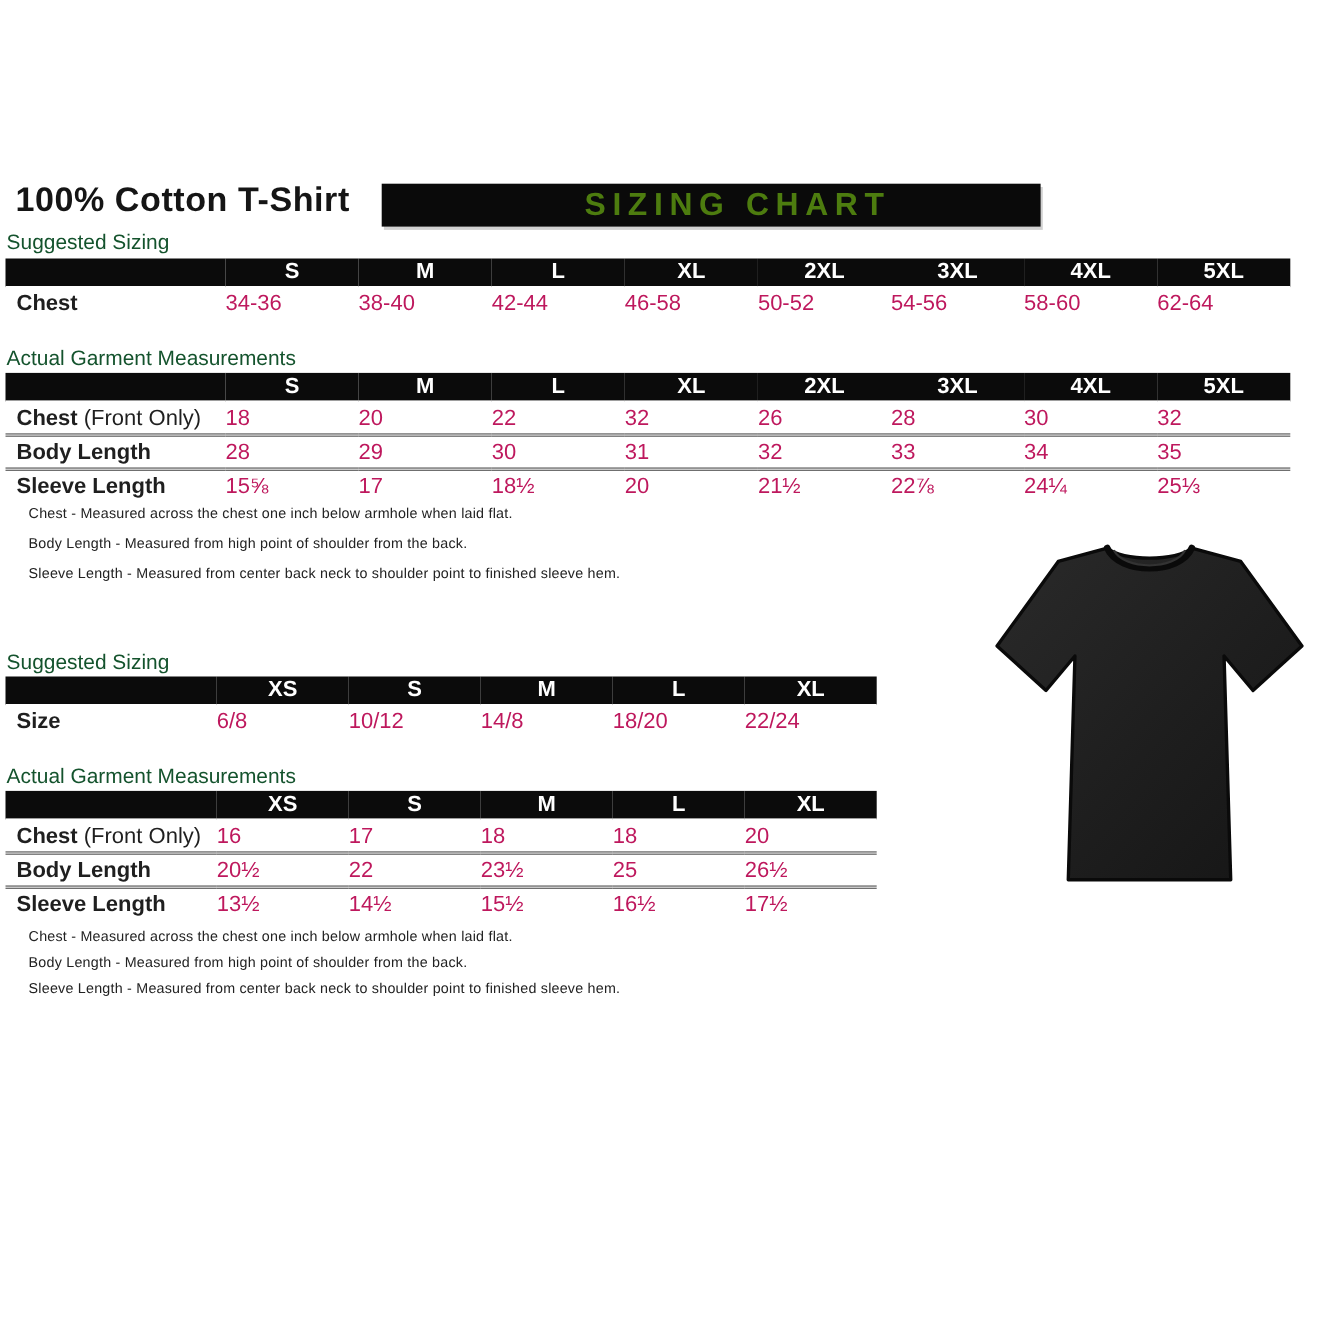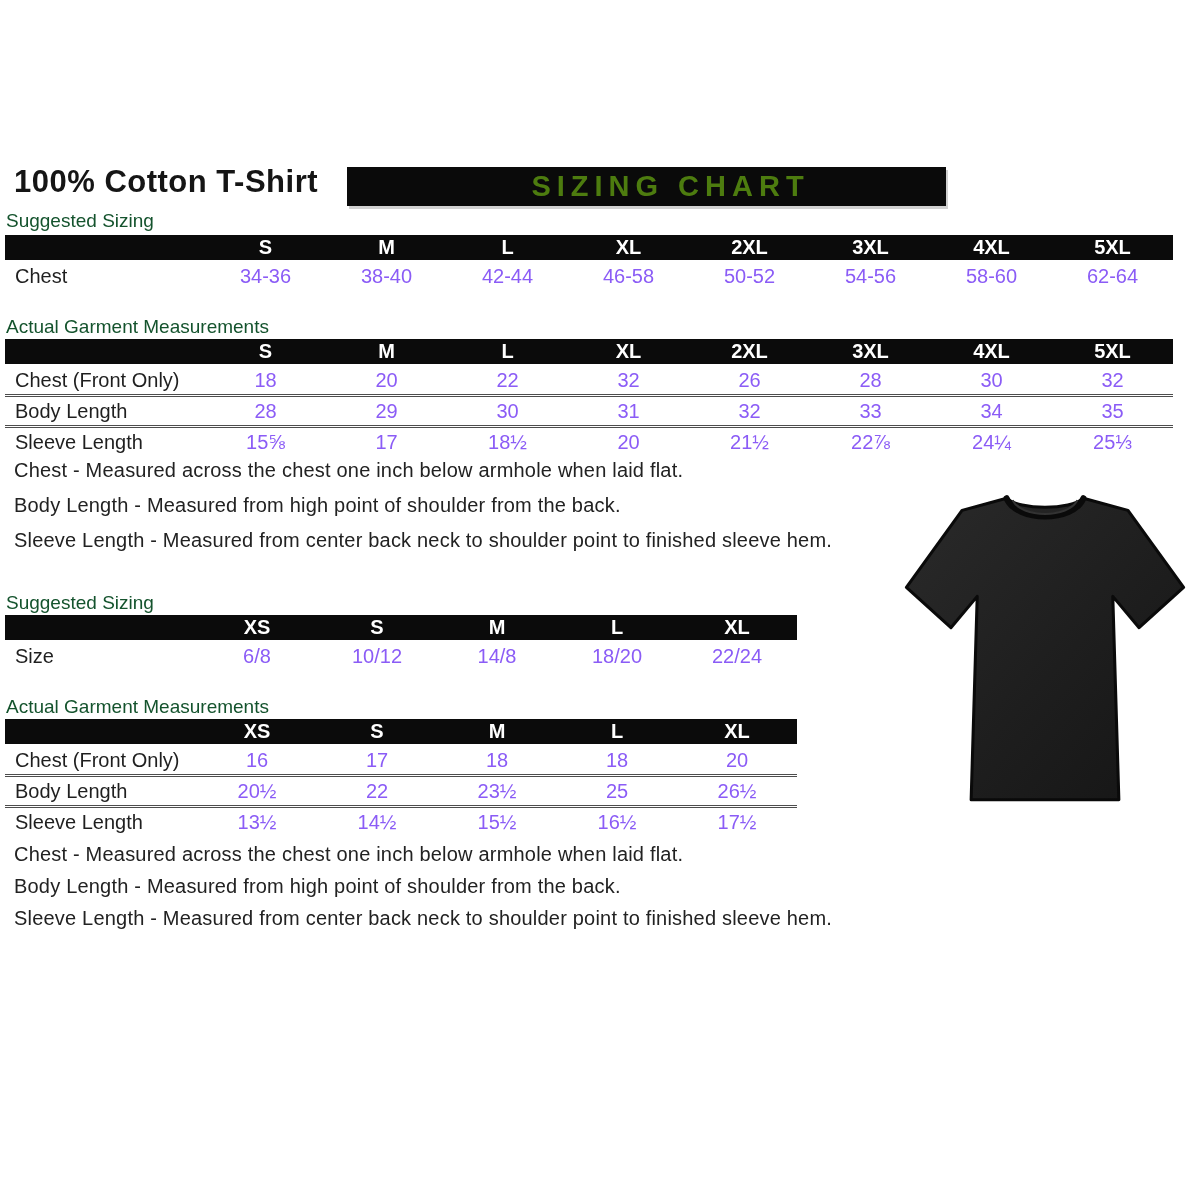--- a/index.html
+++ b/index.html
@@ -18,29 +18,29 @@
   }
   .section-label{font-size:19px;color:#14532d;}
   .youth-title{left:5px;top:548px;font-size:29px;font-weight:bold;color:#151515;}
 
   table.size{border-collapse:collapse;table-layout:fixed;}
   table.size th{
     background:#0b0b0b;color:#ffffff;font-size:20px;font-weight:bold;
     text-align:center;height:25px;padding:0;border-bottom:2px solid #ffffff;
   }
   table.size td{
-    font-size:20px;color:#8b5cf6;text-align:center;height:28px;padding:0;
+    font-size:20px;color:#be185d;height:28px;padding:0;
     white-space:nowrap;
   }
   table.size td.rowlabel{text-align:left;padding-left:10px;color:#1f1f1f;}
-  table.size td.rowlabel b{font-weight:normal;}
+  table.size td.rowlabel b{font-weight:bold;}
   table.size tbody tr:first-child td{border-top:2px solid #3c3c3c;}
   table.size tr.sep td{border-bottom:3px double #4d4d4d;}
 
-  .notes div{font-size:20px;color:#222222;margin-bottom:12px;letter-spacing:0.2px;}
+  .notes div{font-size:13px;color:#222222;margin-bottom:12px;letter-spacing:0.2px;margin-left:12px;}
   .notes-bottom div{margin-bottom:9px;}
 
   .tshirt{left:893px;top:478px;width:304px;height:344px;}
 </style>
 </head>
 <body>
 
 <div class="canvas">
 
   <div class="abs page-title">100% Cotton T-Shirt</div>

